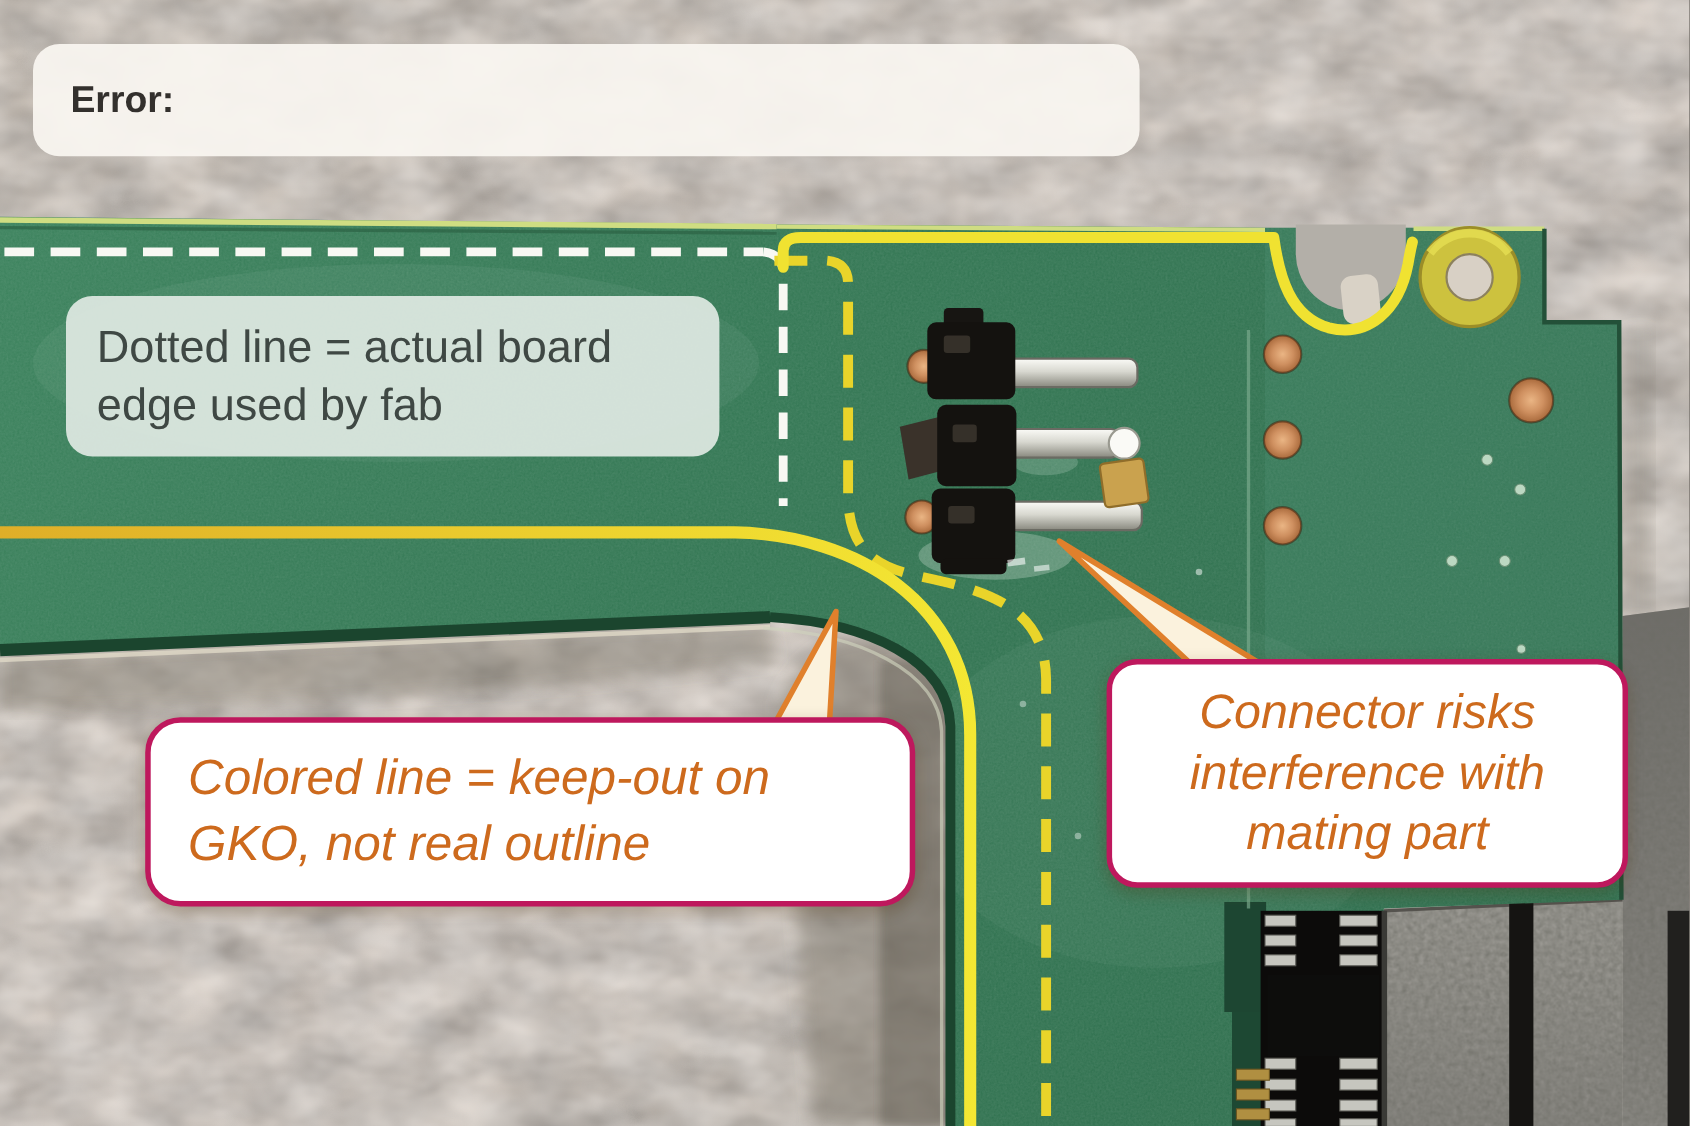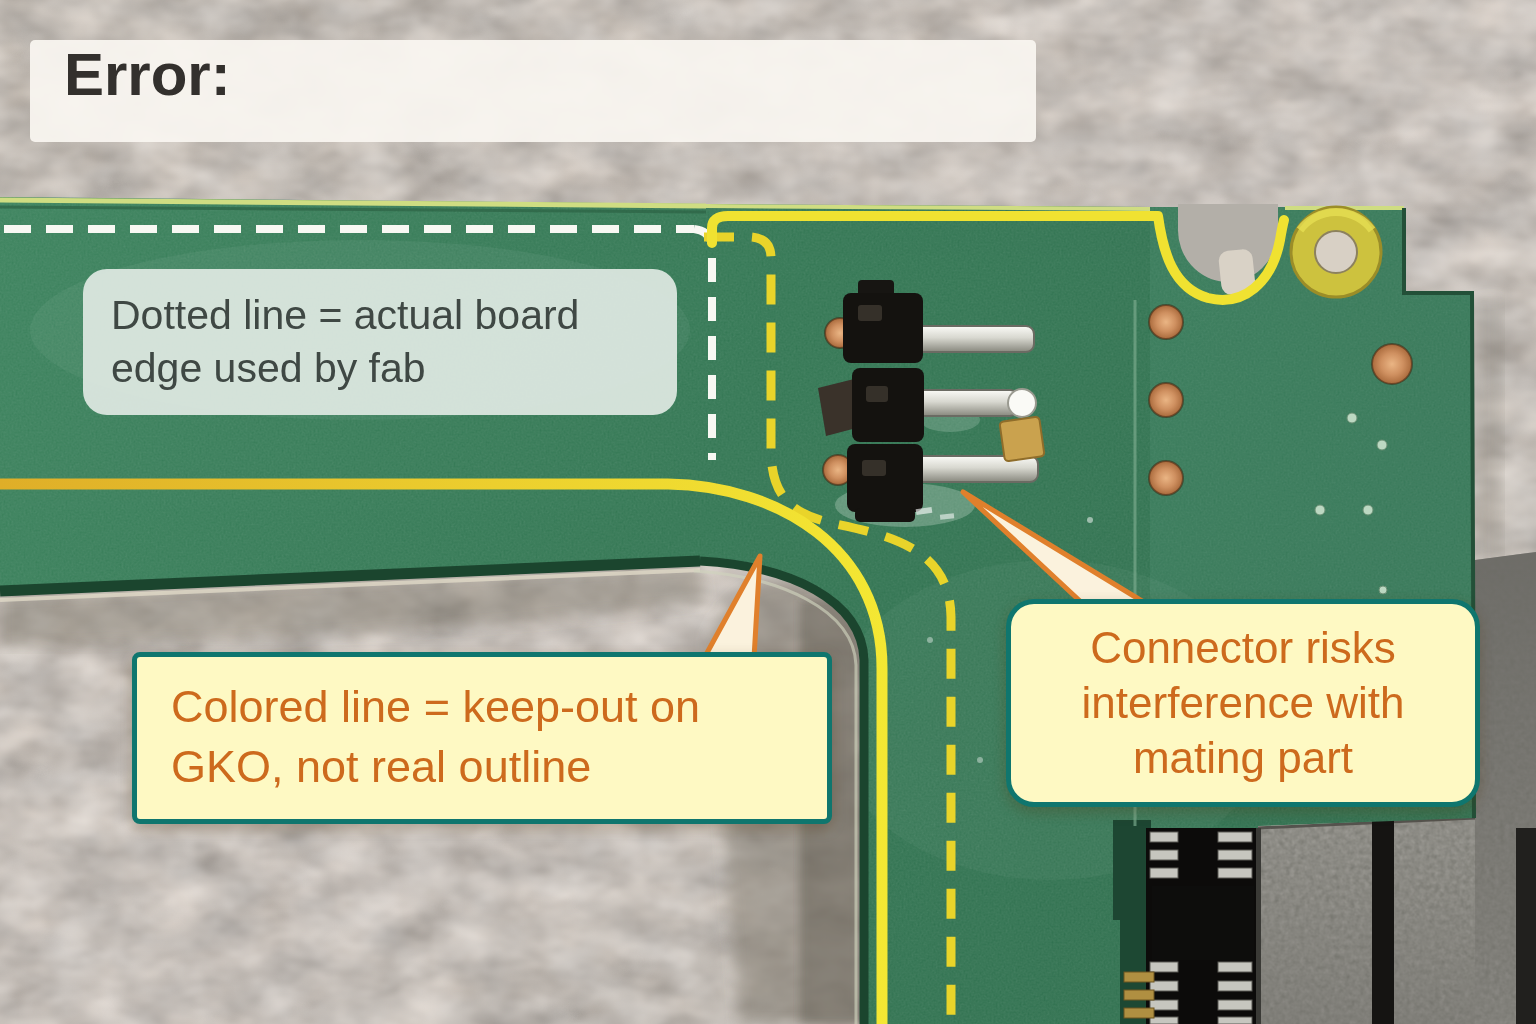--- a/index.html
+++ b/index.html
@@ -1,34 +1,34 @@
 <!DOCTYPE html>
 <html><head>
 <meta charset="utf-8">
 <style>
   html,body{margin:0;padding:0;background:#1e1e1e;}
   .scene{position:relative;width:1536px;height:1024px;overflow:hidden;
          font-family:"Liberation Sans",sans-serif;background:#ddd3c8;}
   svg.photo{position:absolute;left:0;top:0;width:1536px;height:1024px;display:block;}
 
   .banner{position:absolute;left:30px;top:40px;width:1006px;height:102px;
-          background:rgba(249,245,240,.94);border-radius:5px;
-          display:flex;align-items:flex-start;padding-left:34px;box-sizing:border-box;
-          font-size:60px;color:#33302d;white-space:nowrap;}
+          background:rgba(249,245,240,.94);border-radius:24px;
+          display:flex;align-items:center;padding-left:34px;box-sizing:border-box;
+          font-size:34px;color:#33302d;white-space:nowrap;}
   .banner .bold{font-weight:700;margin-right:14px;}
 
   .note{position:absolute;box-sizing:border-box;color:#3f4844;
         background:rgba(224,233,227,.92);border-radius:24px;}
   #note-dotted{left:60px;top:269px;width:594px;height:146px;
-               padding:20px 28px;font-size:41px;line-height:1.3;margin-left:23px;}
-
-  .callout{position:absolute;box-sizing:border-box;background:#fef9c3;
-           border:5px solid #0f766e;color:#cd6a1d;
-           box-shadow:0 5px 14px rgba(80,50,10,.28);}
-  #callout-colored{left:132px;top:652px;width:700px;height:172px;border-radius:8px;
+               padding:20px 28px;font-size:41px;line-height:1.3;}
+
+  .callout{position:absolute;box-sizing:border-box;background:#ffffff;
+           border:5px solid #be185d;color:#cd6a1d;
+           box-shadow:0 5px 14px rgba(80,50,10,.28);font-style:italic;}
+  #callout-colored{left:132px;top:652px;width:700px;height:172px;border-radius:32px;
                    padding:20px 34px;font-size:45px;line-height:1.33;}
   #callout-connector{left:1006px;top:599px;width:474px;height:208px;border-radius:28px;
                      padding:16px 10px;font-size:44px;line-height:1.25;text-align:center;}
 </style>
 </head>
 <body>
 
 <div class="scene">
 
 <svg class="photo" viewBox="0 0 1536 1024" aria-hidden="true">

